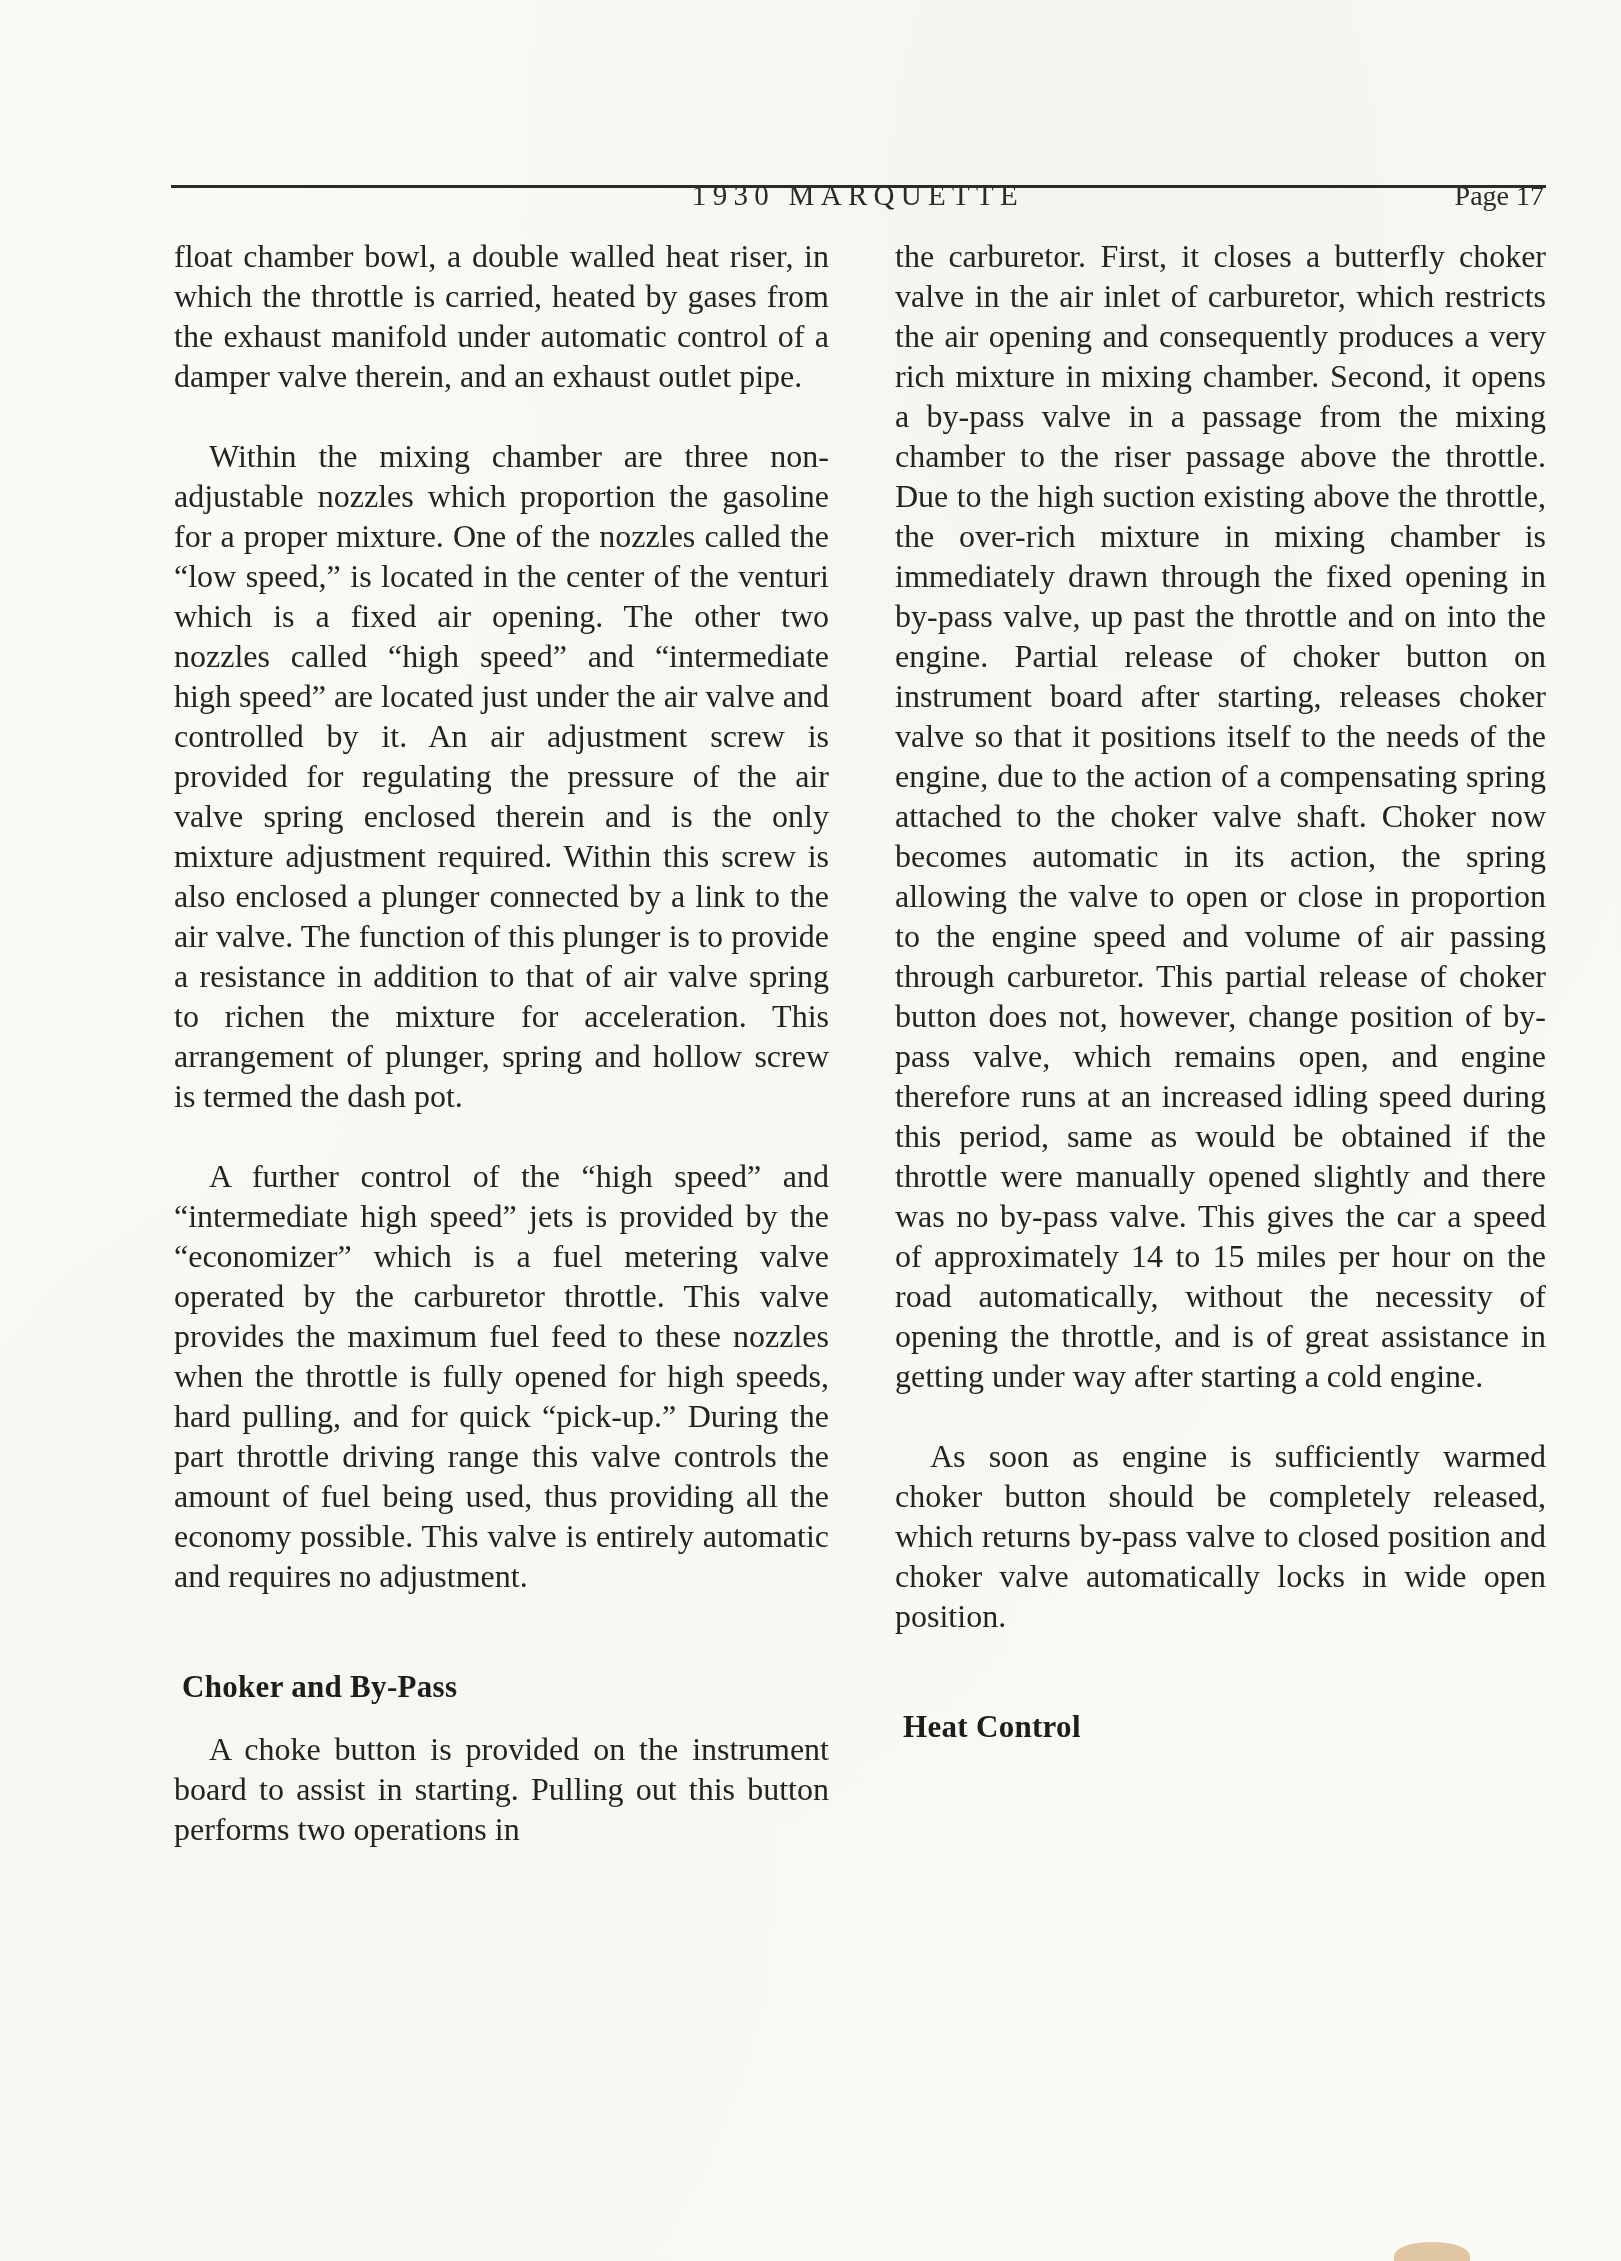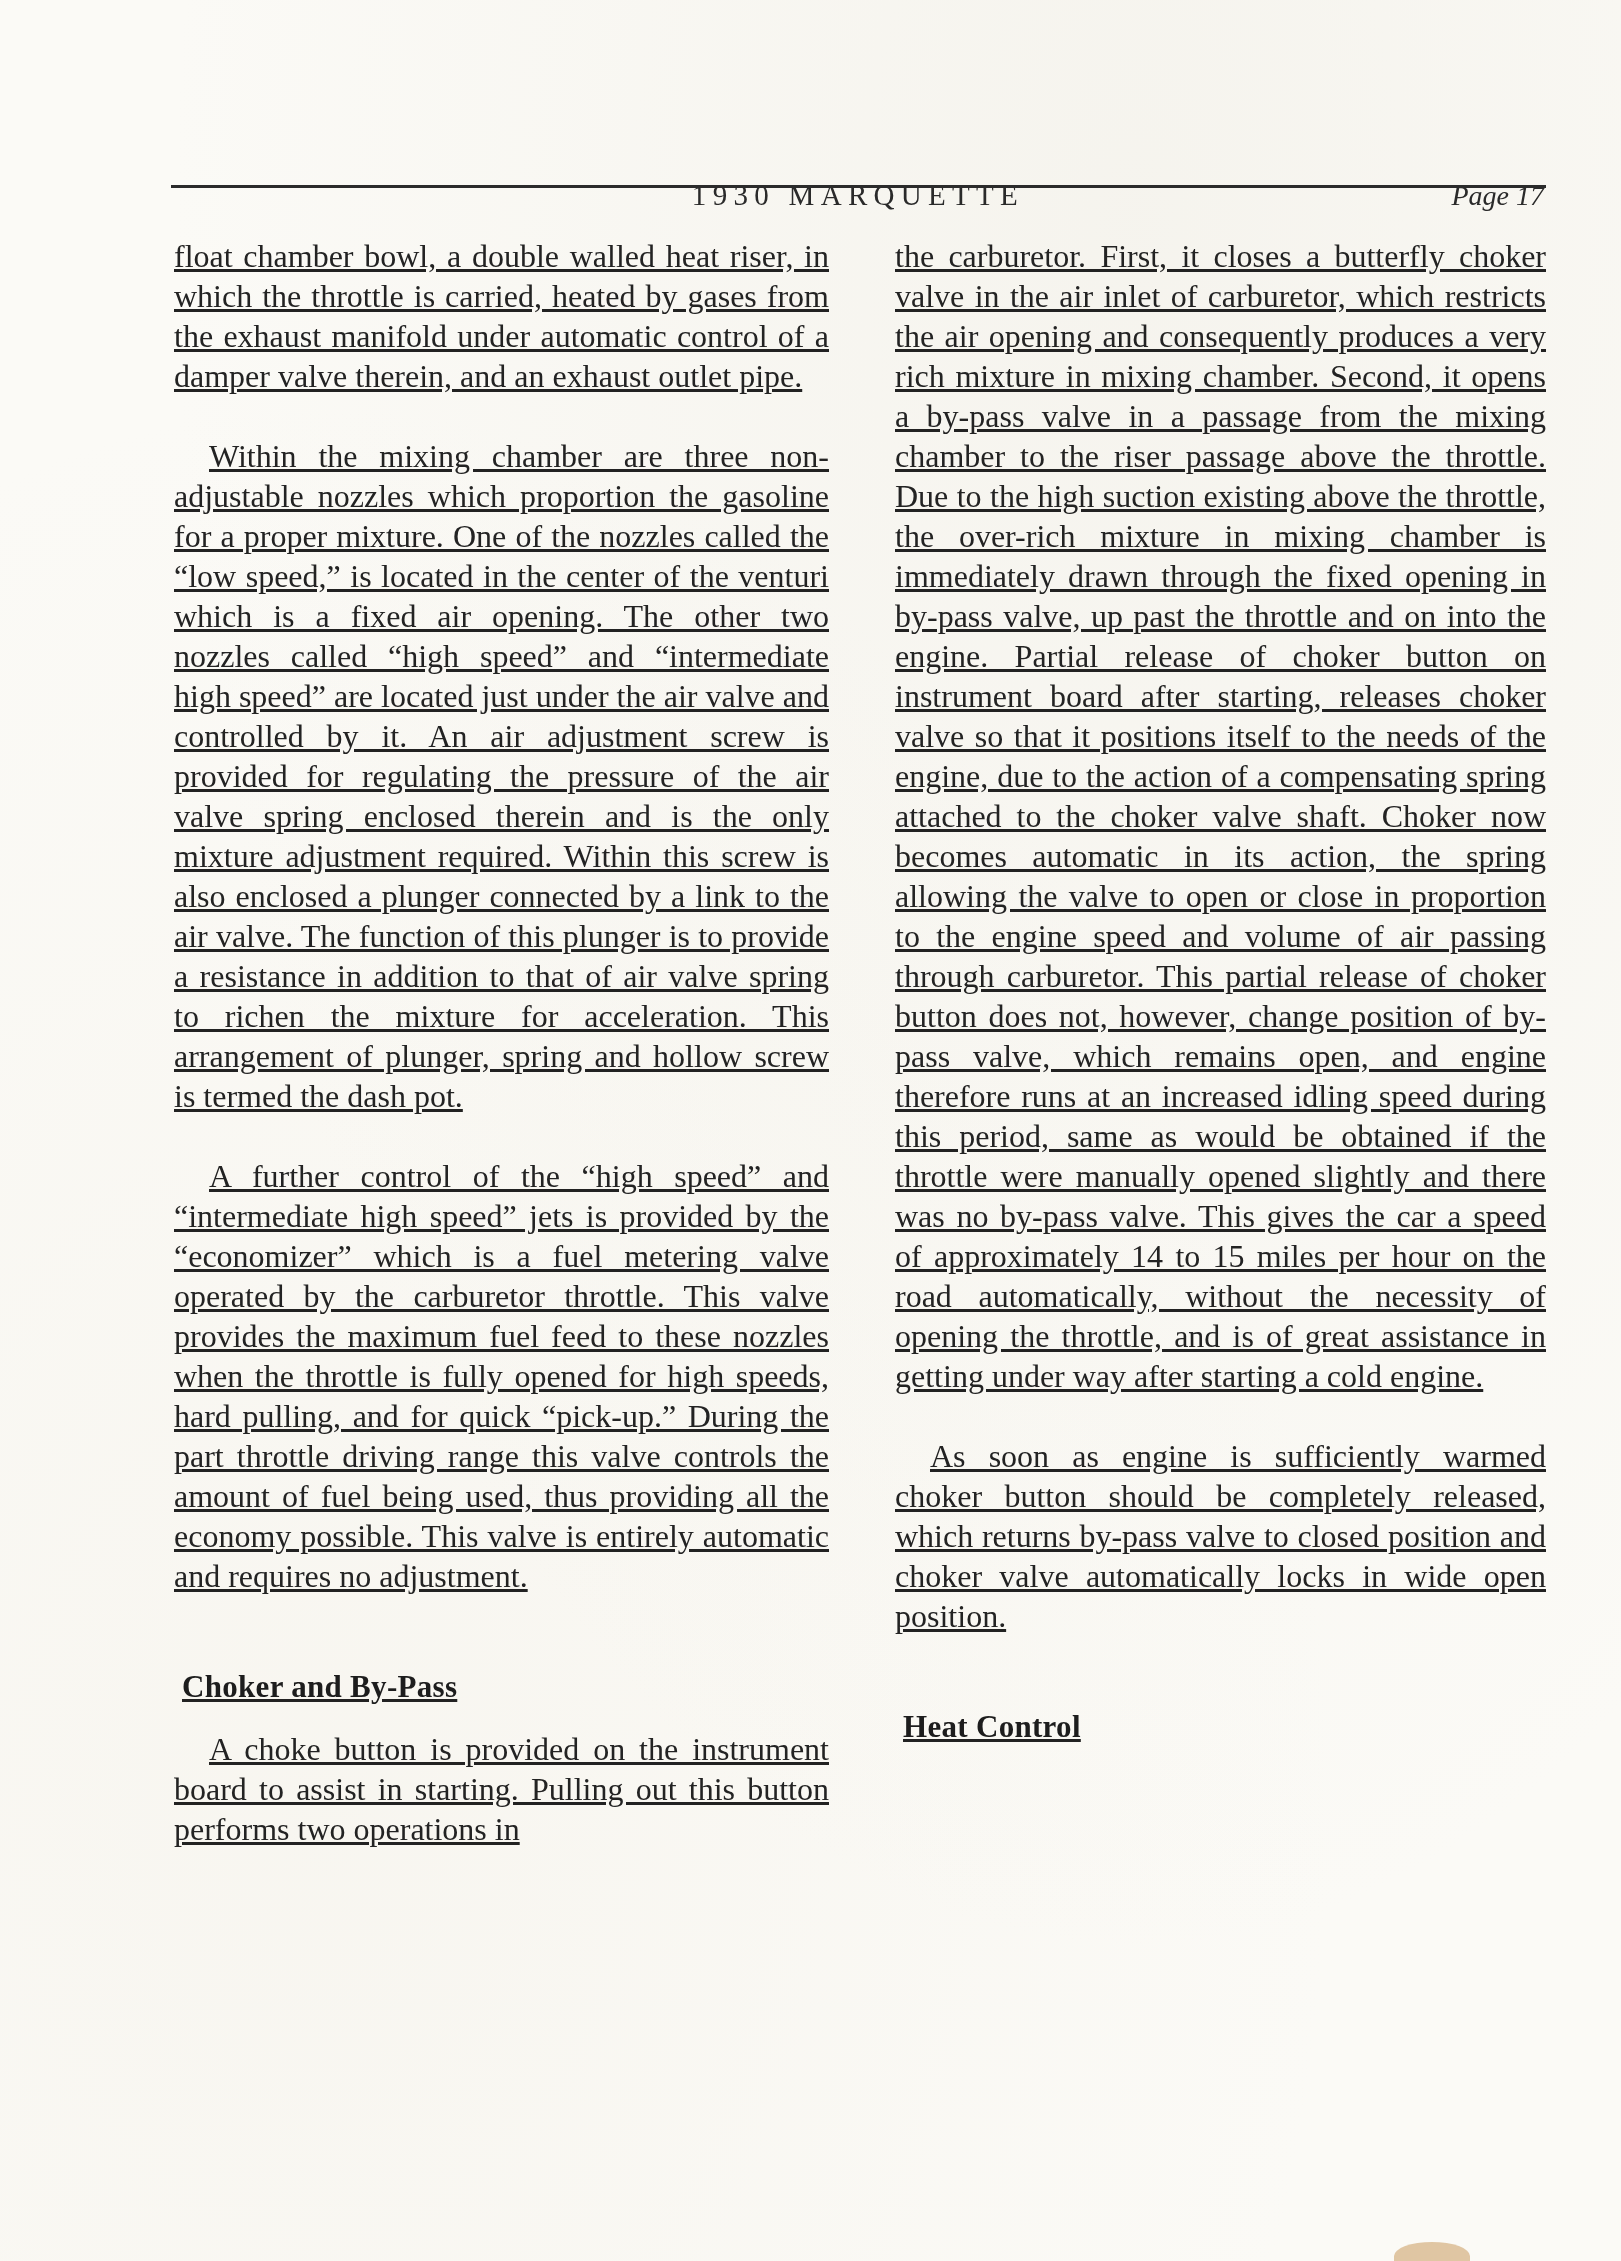--- a/index.html
+++ b/index.html
@@ -39,36 +39,34 @@
       top: 0;
       font-size: 29px;
       letter-spacing: 6.3px;
       color: #2a2a2a;
     }
     .page-num {
       position: absolute;
       right: 0;
       top: 1.4px;
       font-size: 28px;
-      font-style: italic;
       color: #2a2a2a;
     }
     .rule {
       position: absolute;
       left: 171px;
       top: 185px;
       width: 1375px;
       height: 2.8px;
       background: #2b2b2b;
     }
     .column {
       position: absolute;
       top: 236px;
       width: 655px;
-      text-decoration: underline;
     }
     .col-left { left: 174px; }
     .col-right { left: 895px; width: 651px; }
     p {
       margin: 0;
       font-size: 32px;
       line-height: 40px;
       text-align: justify;
       hyphens: none;
       color: #232323;

